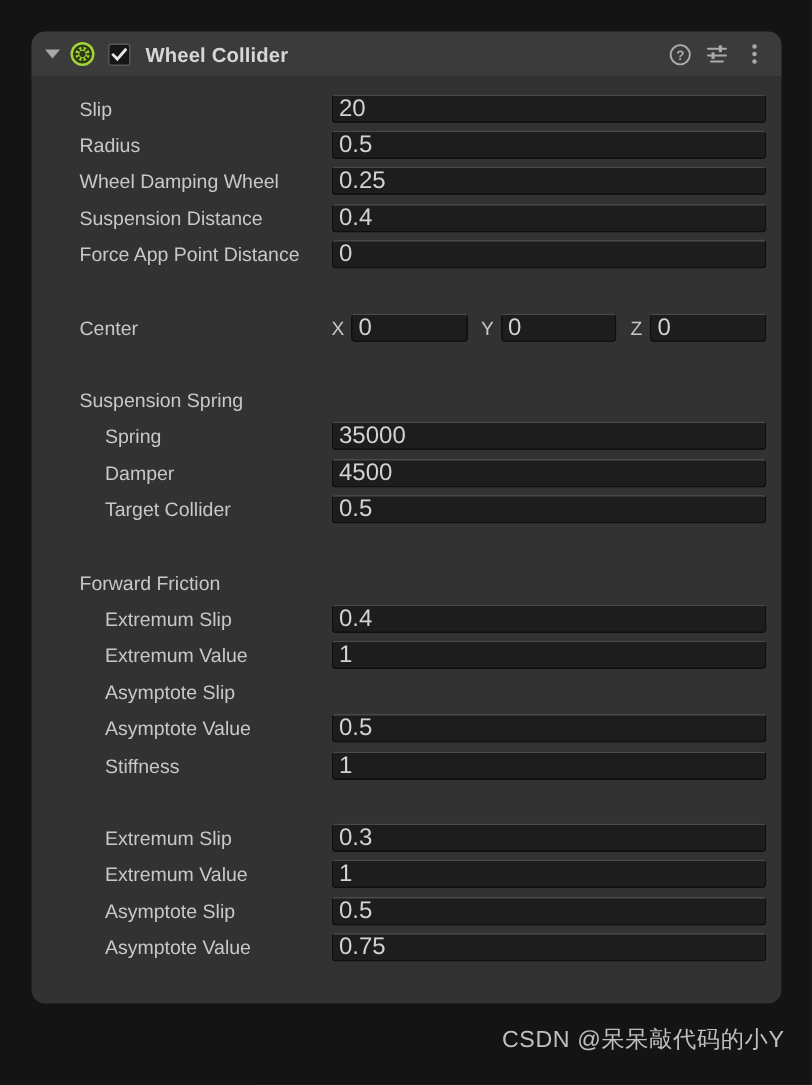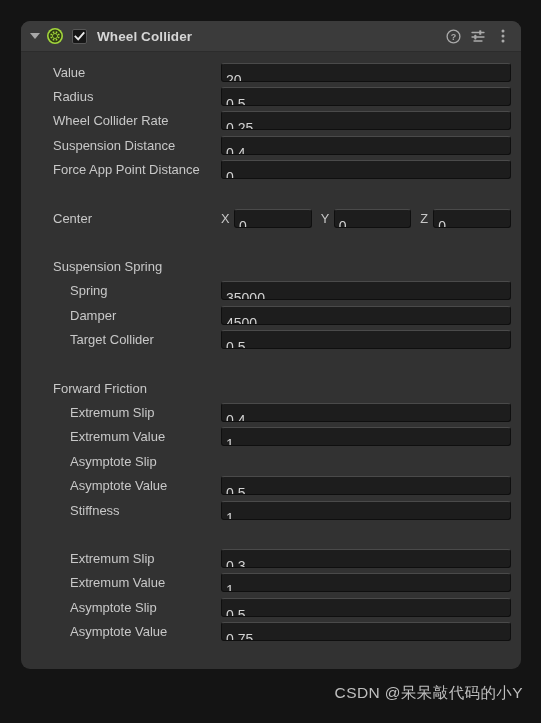--- a/index.html
+++ b/index.html
@@ -131,23 +131,23 @@
 
   
   .field {
     flex: 1 1 auto;
     height: 19px;
     background: #1d1d1d;
     border: 1px solid #0f0f0f;
     border-top-color: #4a4a4a;
     border-radius: 3px;
     color: #d2d2d2;
-    font-size: 14px;
+    font-size: 16px;
     line-height: 17px;
-    padding: 8px 4px;
+    padding: 0 4px;
     box-sizing: border-box;
     white-space: nowrap;
     overflow: hidden;
     cursor: text;
   }
 
   
   .vec { flex: 1 1 auto; display: flex; align-items: center; }
   .vec-part { display: flex; align-items: center; flex: 1 1 0; }
   .vec-part + .vec-part { margin-left: 9px; }
@@ -233,29 +233,29 @@
         <circle cx="2" cy="3" r="1.5" fill="#c3c3c3"></circle>
         <circle cx="2" cy="8" r="1.5" fill="#c3c3c3"></circle>
         <circle cx="2" cy="13" r="1.5" fill="#c3c3c3"></circle>
       </svg>
     </div>
   </div>
 
   <div class="comp-body">
 
     <div class="row">
-      <div class="lbl">Value</div>
+      <div class="lbl">Slip</div>
       <div class="field">20</div>
     </div>
     <div class="row">
       <div class="lbl">Radius</div>
       <div class="field">0.5</div>
     </div>
     <div class="row">
-      <div class="lbl">Wheel Collider Rate</div>
+      <div class="lbl">Wheel Damping Wheel</div>
       <div class="field">0.25</div>
     </div>
     <div class="row">
       <div class="lbl">Suspension Distance</div>
       <div class="field">0.4</div>
     </div>
     <div class="row">
       <div class="lbl">Force App Point Distance</div>
       <div class="field">0</div>
     </div>

